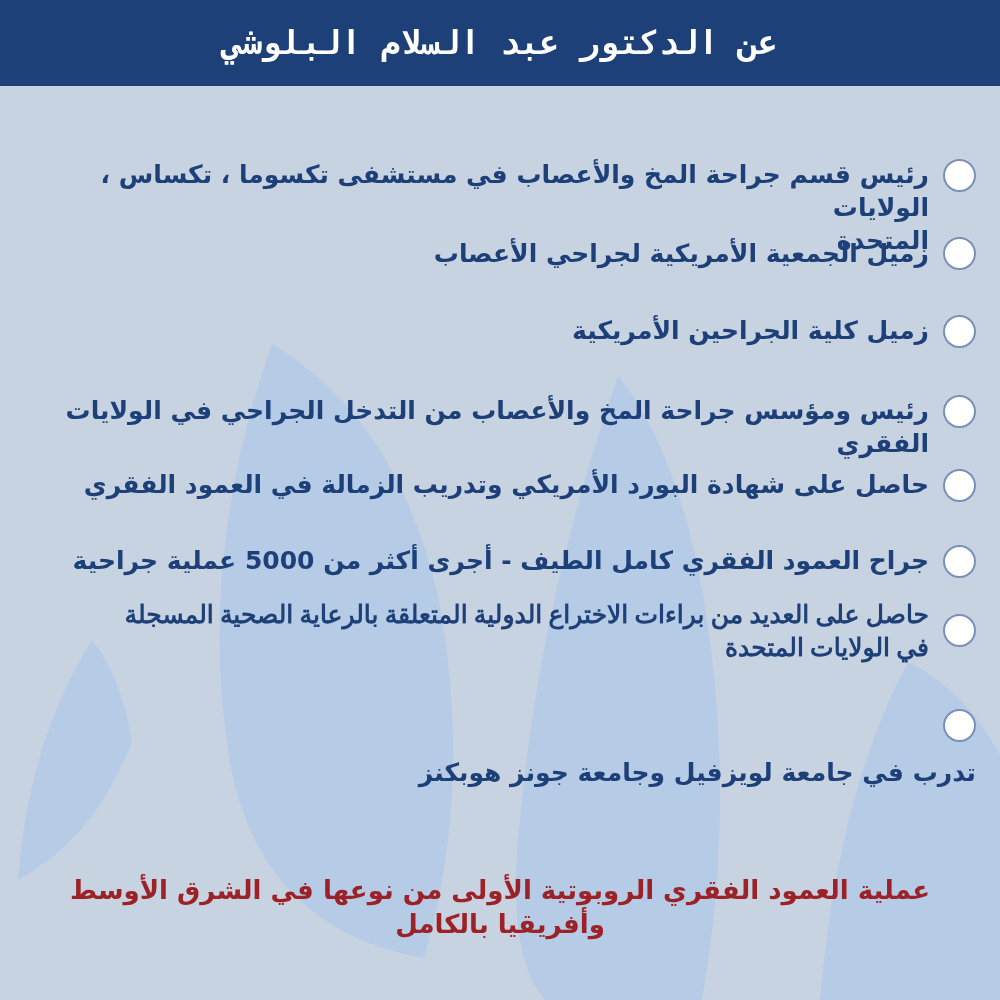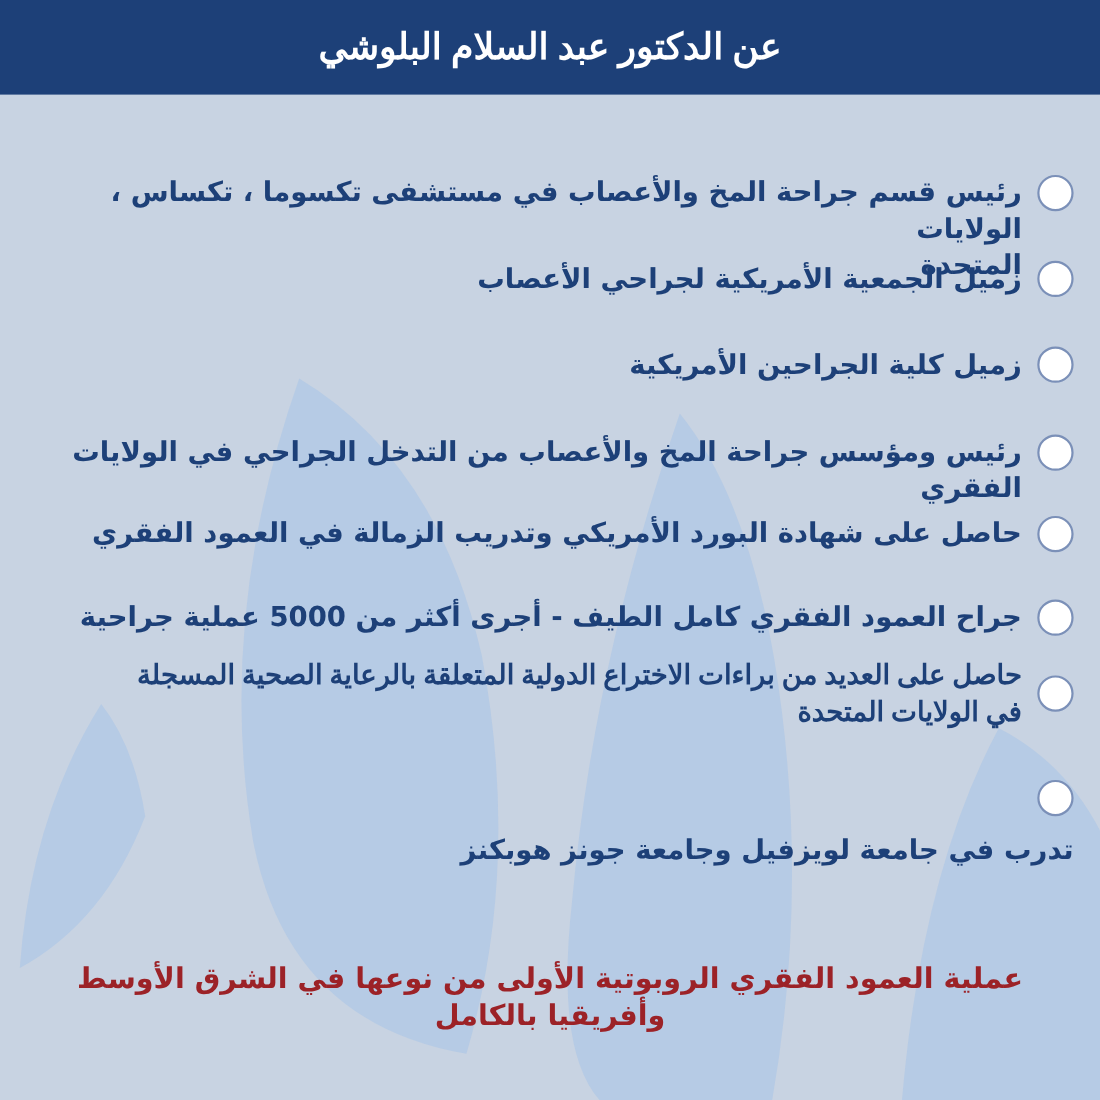--- a/index.html
+++ b/index.html
@@ -7,32 +7,32 @@
        font-family:"DejaVu Sans",sans-serif;}
   .canvas{position:relative;width:1000px;height:1000px;overflow:hidden;background:#c8d3e2;}
 
   
   .watermark{position:absolute;inset:0;z-index:0;}
 
   
   .header{position:absolute;top:0;left:0;right:0;height:86px;background:#1d4078;
           display:flex;align-items:center;justify-content:center;z-index:2;}
   .header h1{margin:0;color:#ffffff;font-size:33px;font-weight:bold;letter-spacing:0;
-             font-family:Liberation Serif, serif;}
+             font-family:Liberation Mono, monospace;}
 
   
   .row{position:absolute;right:24px;left:60px;display:flex;direction:rtl;
        align-items:flex-start;gap:14px;z-index:1;}
   .bullet{width:33px;height:33px;border-radius:50%;background:#ffffff;
           border:2px solid #7b90b8;box-sizing:border-box;flex:0 0 auto;margin-top:1px;}
   .bullet-mid{margin-top:16px;}
   .row .txt{color:#1d4078;font-size:25px;font-weight:bold;line-height:1.32;
             text-align:right;white-space:pre-line;}
 
-  .row1{top:158px;} .row2{top:236px;align-items:center;} .row3{top:314px;align-items:center;} .row4{top:394px;}
+  .row1{top:158px;} .row2{top:236px;align-items:center;} .row3{top:314px;} .row4{top:394px;}
   .row5{top:468px;} .row6{top:544px;} .row7{top:598px;font-family:Liberation Serif, serif;} .row8{top:708px;flex-direction:column;}
 
   
   .highlight{position:absolute;top:874px;left:40px;right:40px;z-index:1;
              direction:rtl;text-align:center;color:#9c2227;
              font-size:26px;font-weight:bold;line-height:1.3;}
 </style>
 </head>
 <body>
 

